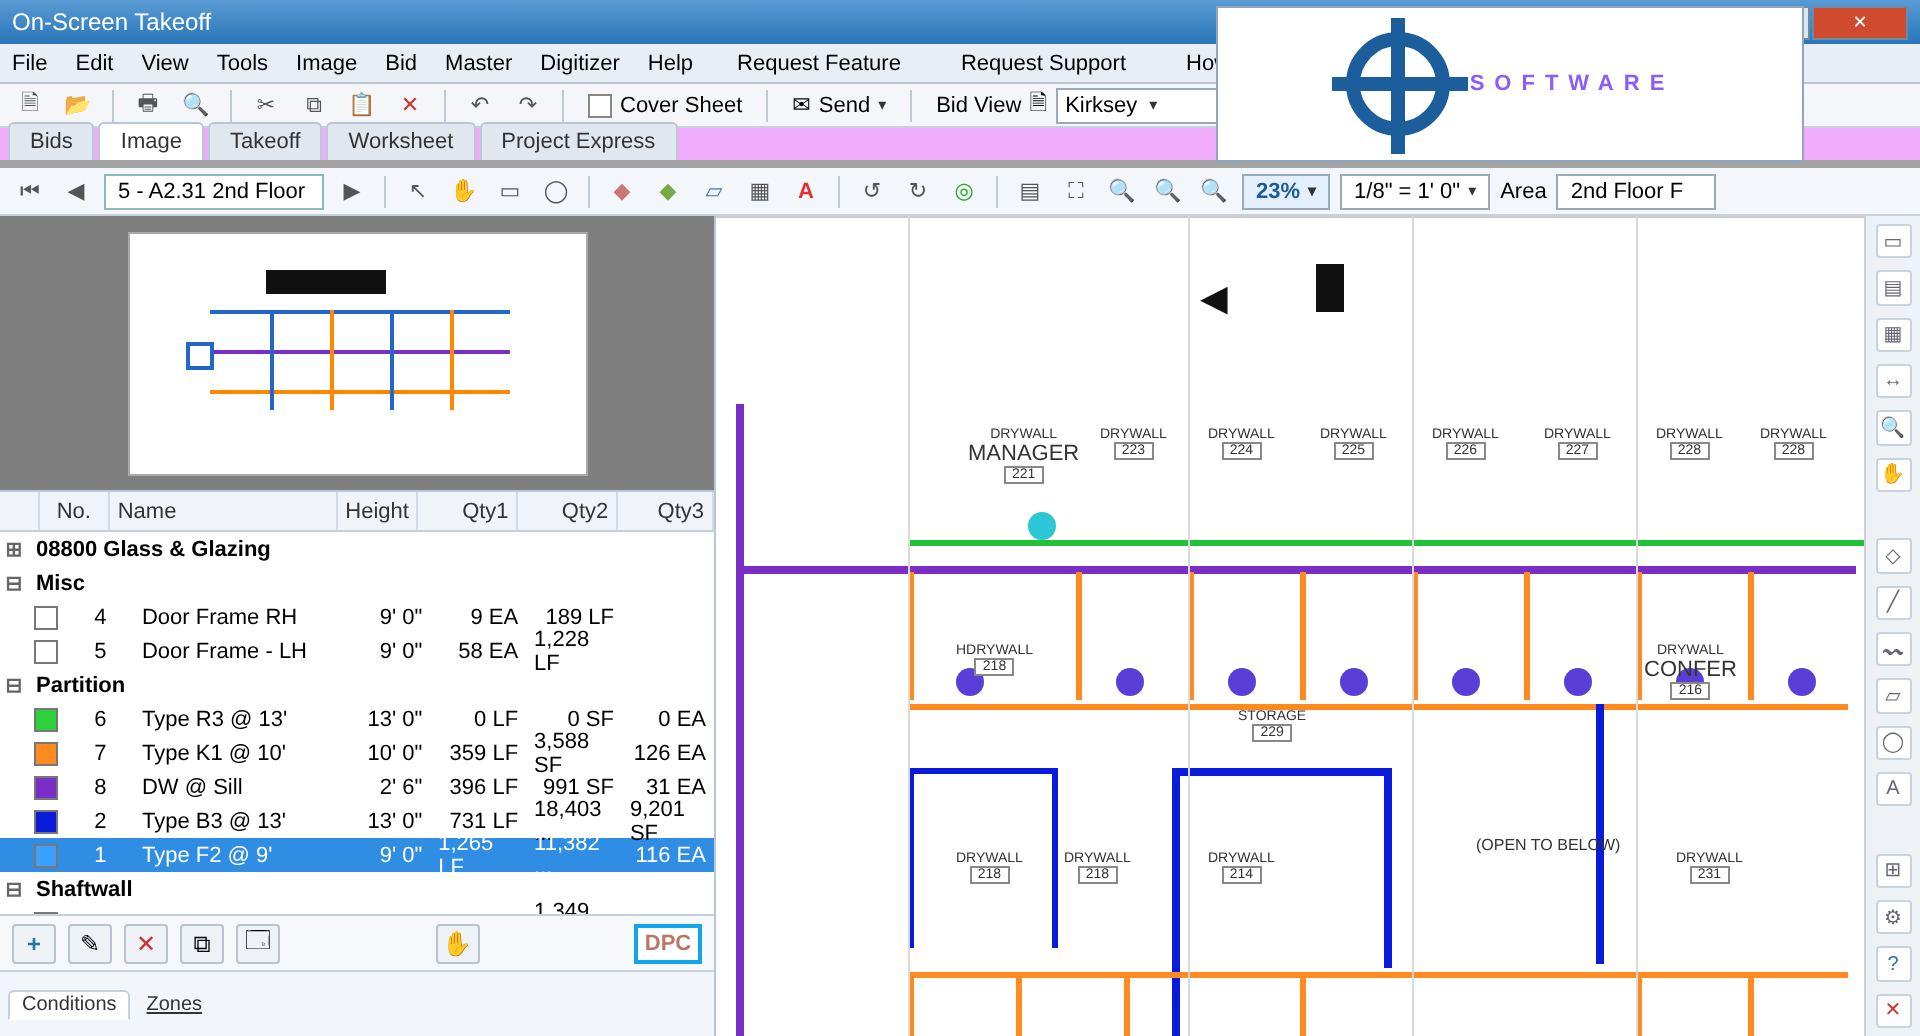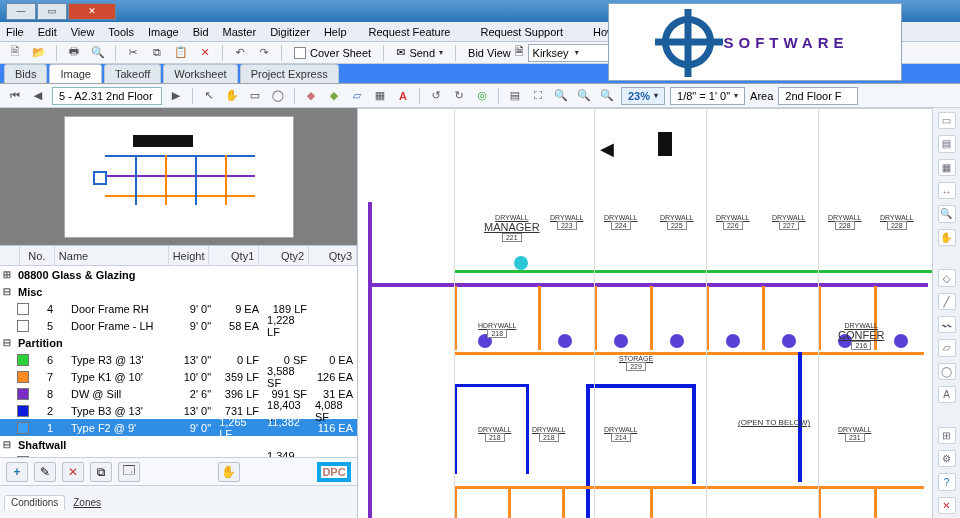--- a/index.html
+++ b/index.html
@@ -18,21 +18,21 @@
 
 .toolbar1 { height:22px; background:#f4f6fa; border-bottom:1px solid #c7d1db; display:flex; align-items:center; padding:0 6px; gap:6px; }
 .tool-btn { width:18px; height:18px; display:flex; align-items:center; justify-content:center; color:#555; border:1px solid transparent; border-radius:2px; }
 .tool-sep { width:1px; height:16px; background:#c0cad6; margin:0 2px; }
 .cover-sheet { display:flex; align-items:center; gap:4px; padding:0 4px; }
 .chk { width:12px; height:12px; border:1px solid #888; background:#fff;}
 .send-btn, .bidview-lbl { display:flex; align-items:center; gap:4px; padding:0 4px; }
 .dropdown { height:18px; border:1px solid #9ab; background:#fff; padding:0 4px; display:flex; align-items:center; gap:6px; }
 .dd-arrow { font-size:8px; color:#333; }
 
-.tabstrip { height:20px; background:#3b82f6; display:flex; align-items:flex-end; padding:0 4px; gap:2px; border-bottom:1px solid #a3a3a3;}
+.tabstrip { height:20px; background:#f0abfc; display:flex; align-items:flex-end; padding:0 4px; gap:2px; border-bottom:4px solid #a3a3a3;}
 .tab { padding:3px 10px; border:1px solid #b9c6d6; border-bottom:none; background:#e1e7ef; border-radius:3px 3px 0 0; color:#333; }
 .tab.active { background:#fff; font-weight:400; }
 
 .toolbar2 { height:24px; background:#f3f6fa; border-bottom:1px solid #c7d1db; display:flex; align-items:center; padding:0 6px; gap:5px; }
 .sheet-dd { height:18px; border:1px solid #8bb; background:#fff; padding:0 6px; display:flex; align-items:center; min-width:110px; }
 .zoom-box { height:18px; border:1px solid #9ab; background:#e4f0ff; color:#1b5ba0; padding:0 6px; display:flex; align-items:center; font-weight:bold;}
 .scale-dd { height:18px; border:1px solid #9ab; background:#fff; padding:0 6px; display:flex; align-items:center; }
 
 .main { display:flex; height:410px; }
 .left { width:358px; display:flex; flex-direction:column; border-right:1px solid #b9c6d6; background:#fff; }
@@ -48,48 +48,49 @@
 .grid-body { flex:1; overflow:auto; background:#fff; }
 .grow { display:flex; height:17px; align-items:center; }
 .grow.group { font-weight:bold; }
 .grow.selected { background:#2f8de4; color:#fff; }
 .gc { padding:0 4px; height:100%; display:flex; align-items:center;}
 .swatch { width:12px; height:12px; border:1px solid #777; }
 .expander{width:14px;display:flex;justify-content:center;color:#666;font-size:10px;}
 
 .grid-footer { height:28px; border-top:1px solid #c7d1db; background:#f6f8fb; display:flex; align-items:center; padding:0 6px; gap:6px;}
 .gf-btn { width:22px; height:20px; border:1px solid #b8c3d0; background:#eef2f7; display:flex; align-items:center; justify-content:center; border-radius:2px; font-size:12px;}
-.dpc-btn { width:34px; height:20px; border:4px solid #0ea5e9; background:#fff; display:flex; align-items:center; justify-content:center; font-weight:bold; color:#b76; margin-left:auto;}
+.dpc-btn { width:34px; height:20px; border:2px solid #0ea5e9; background:#fff; display:flex; align-items:center; justify-content:center; font-weight:bold; color:#b76; margin-left:auto;}
 
 .mini-tabs { height:33px; display:flex; align-items:center; padding:0 4px; gap:8px; border-top:1px solid #c7d1db; background:#f2f5f9;}
 .mini-tab { text-decoration:underline; color:#333; cursor:pointer; font-size:10px;}
 .mini-tab.active { text-decoration:none; background:#fff; padding:1px 6px; border:1px solid #c7d1db; border-bottom-color:#fff; border-radius:3px 3px 0 0;}
 
 .canvas { flex:1; position:relative; background:#fff; overflow:hidden;}
 .floorplan { position:absolute; inset:0; }
 .wall { position:absolute; }
-.room-lbl { position:absolute; font-size:7px; text-align:center; color:#333;text-decoration:underline; }
+.room-lbl { position:absolute; font-size:7px; text-align:center; color:#333; }
 .room-box { border:1px solid #888; background:#fff; padding:0 3px; font-size:7px; display:inline-block;}
 .mark { position:absolute; width:14px; height:14px; border-radius:50%; }
 
 .right-palette { width:28px; background:#eef2f6; border-left:1px solid #c7d1db; display:flex; flex-direction:column; align-items:center; padding:4px 0; gap:6px;}
 .pal-btn { width:18px; height:18px; border:1px solid #c9d3de; background:#fff; border-radius:2px; display:flex; align-items:center; justify-content:center; font-size:10px; color:#667;}
 .logo-card { position:absolute; top:3px; right:58px; width:294px; height:78px; background:#fff; border:1px solid #8ea6c0; z-index:50; display:flex; align-items:center; justify-content:center; gap:10px;}
 .logo-sym { width:52px;height:52px; border:7px solid #1c5e9c; border-radius:50%; position:relative;}
 .logo-sym:before,.logo-sym:after{content:"";position:absolute;background:#1c5e9c;}
 .logo-sym:before{ left:50%; top:-14px; width:7px; height:68px; transform:translateX(-50%);}
 .logo-sym:after{ top:50%; left:-14px; height:7px; width:68px; transform:translateY(-50%);}
 .logo-txt { line-height:1;}
 .logo-txt .l1{ font-size:22px; font-weight:bold; color:#1c5e9c; font-style:italic; letter-spacing:1px;}
-.logo-txt .l2{ font-size:15px; font-weight:bold; color:#4c1d95; letter-spacing:5px;}
+.logo-txt .l2{ font-size:11px; font-weight:bold; color:#8b5cf6; letter-spacing:5px;}
 </style>
 </head>
 <body>
 
 <div class="titlebar">
+  <span class="title">On-Screen Takeoff</span>
   <div class="win-btns">
     <div class="win-btn">—</div>
     <div class="win-btn">▭</div>
     <div class="win-btn close">✕</div>
   </div>
 </div>
 
 <div class="logo-card">
   <div class="logo-sym"></div>
   <div class="logo-txt">
@@ -303,21 +304,21 @@
         <div class="grow">
           <span class="expander"></span>
       <div class="gc col-sw">
             <div class="swatch" style="background:#0b1bdc"></div>
           </div>
       <div class="gc col-no" style="justify-content:center">2</div>
       <div class="gc col-name">Type B3 @ 13'</div>
       <div class="gc col-h" style="justify-content:flex-end">13' 0"</div>
       <div class="gc col-q1" style="justify-content:flex-end">731 LF</div>
       <div class="gc col-q2" style="justify-content:flex-end">18,403 ...</div>
-      <div class="gc col-q3" style="justify-content:flex-end">4,088 SF</div>
+      <div class="gc col-q3" style="justify-content:flex-end">9,201 SF</div>
         </div>
         <div class="grow selected">
           <span class="expander"></span>
       <div class="gc col-sw">
             <div class="swatch" style="background:#39a0ff"></div>
           </div>
       <div class="gc col-no" style="justify-content:center">1</div>
       <div class="gc col-name">Type F2 @ 9'</div>
       <div class="gc col-h" style="justify-content:flex-end">9' 0"</div>
       <div class="gc col-q1" style="justify-content:flex-end">1,265 LF</div>
@@ -418,21 +419,21 @@
     <div class="room-lbl" style="left: 126px; top: 106px;">DRYWALL<br><span>MANAGER</span><br><span class="room-box">221</span></div>
         <div class="room-lbl" style="left: 192px; top: 106px;">DRYWALL<br><span class="room-box">223</span></div>
         <div class="room-lbl" style="left: 246px; top: 106px;">DRYWALL<br><span class="room-box">224</span></div>
         <div class="room-lbl" style="left: 302px; top: 106px;">DRYWALL<br><span class="room-box">225</span></div>
         <div class="room-lbl" style="left: 358px; top: 106px;">DRYWALL<br><span class="room-box">226</span></div>
         <div class="room-lbl" style="left: 414px; top: 106px;">DRYWALL<br><span class="room-box">227</span></div>
         <div class="room-lbl" style="left: 470px; top: 106px;">DRYWALL<br><span class="room-box">228</span></div>
         <div class="room-lbl" style="left: 522px; top: 106px;">DRYWALL<br><span class="room-box">228</span></div>
         <div class="room-lbl" style="left: 120px; top: 214px;">HDRYWALL<br><span class="room-box">218</span></div>
         <div class="room-lbl" style="left: 261px; top: 247px;">STORAGE<br><span class="room-box">229</span></div>
-        <div class="room-lbl" style="left: 480px; top: 214px;">DRYWALL<br><span>CONFER</span><br><span class="room-box">216</span></div>
+        <div class="room-lbl" style="left: 464px; top: 214px;">DRYWALL<br><span>CONFER</span><br><span class="room-box">216</span></div>
         <div class="room-lbl" style="left: 120px; top: 318px;">DRYWALL<br><span class="room-box">218</span></div>
         <div class="room-lbl" style="left: 174px; top: 318px;">DRYWALL<br><span class="room-box">218</span></div>
         <div class="room-lbl" style="left: 246px; top: 318px;">DRYWALL<br><span class="room-box">214</span></div>
         <div class="room-lbl" style="left: 480px; top: 318px;">DRYWALL<br><span class="room-box">231</span></div>
       </div>
   </div>
 
   <div class="right-palette">
     <div class="pal-btn">▭</div>
     <div class="pal-btn">▤</div>

